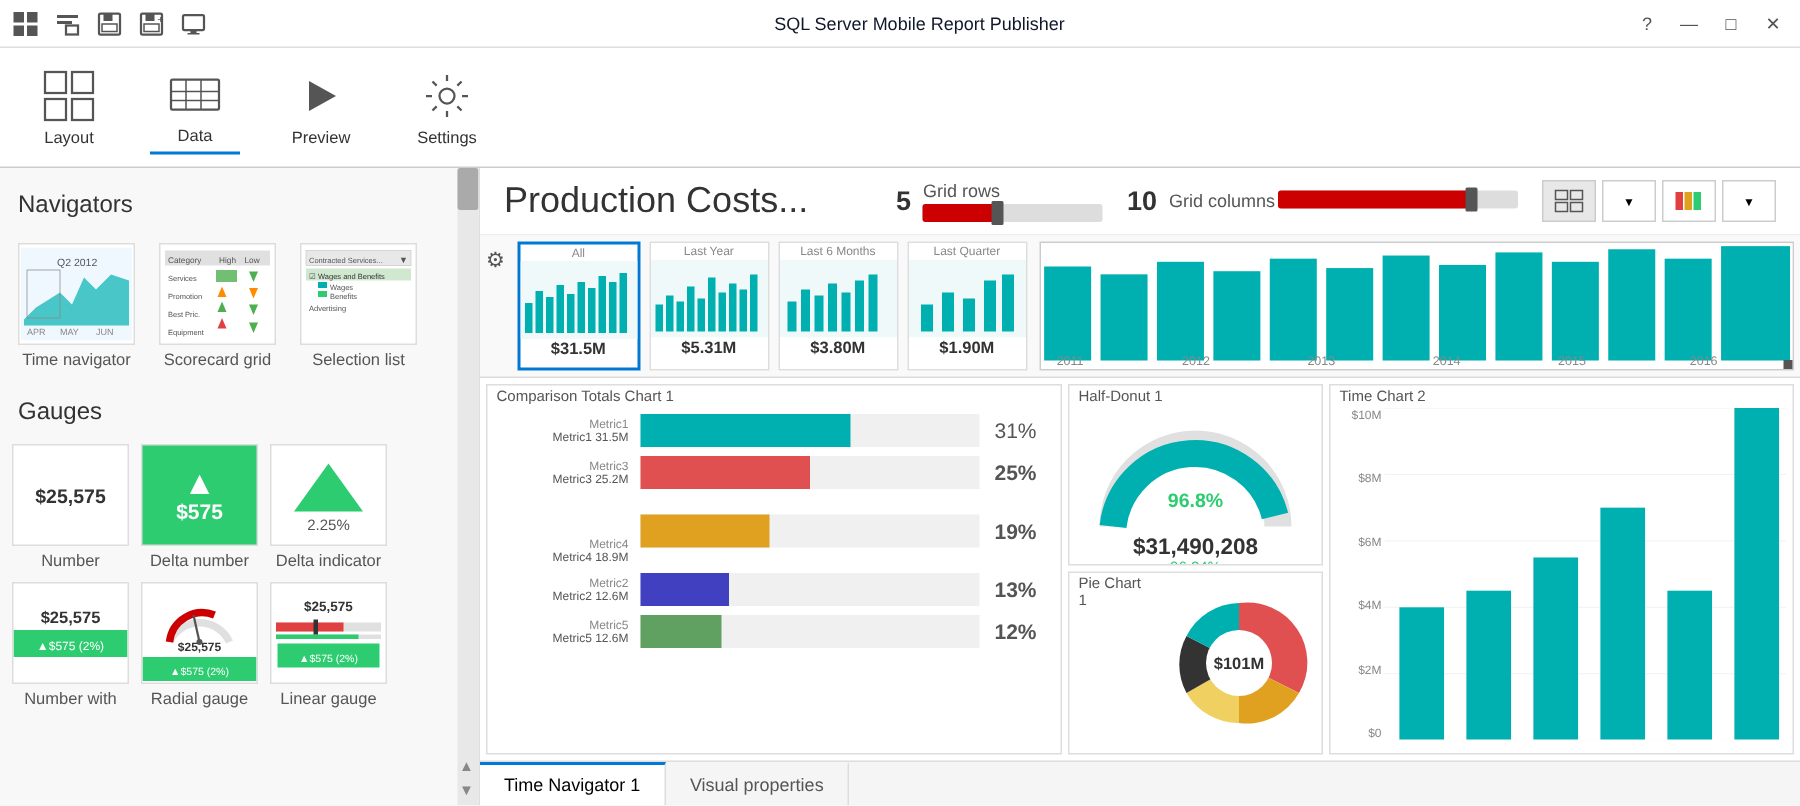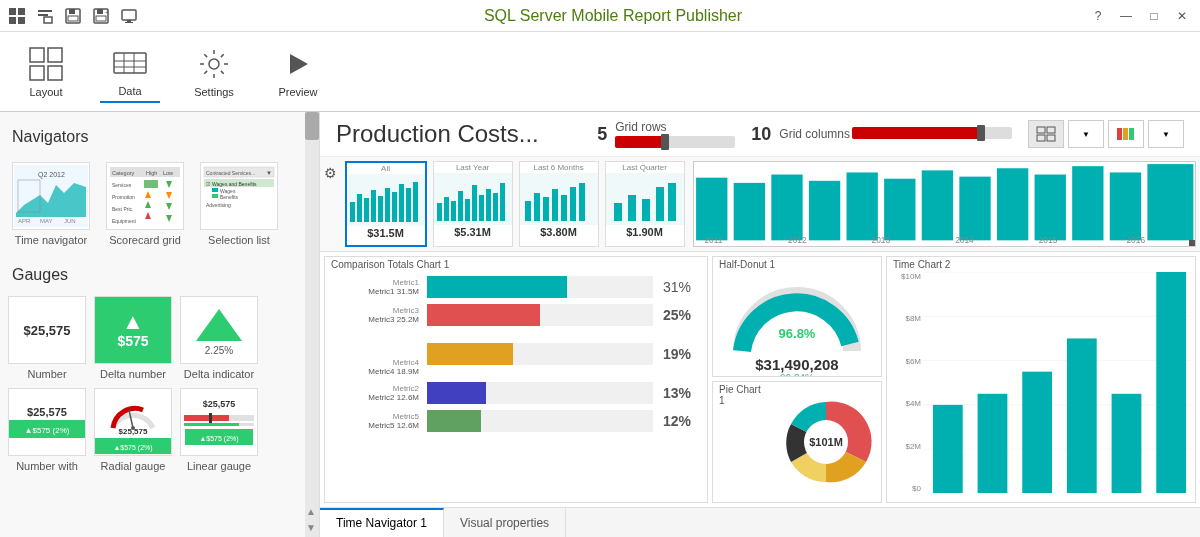--- a/index.html
+++ b/index.html
@@ -9,21 +9,21 @@
     .title-bar {
       height: 32px;
       background: #fff;
       display: flex;
       align-items: center;
       justify-content: space-between;
       padding: 0 8px;
       border-bottom: 1px solid #ddd;
     }
     .title-bar-left { display: flex; gap: 12px; align-items: center; }
-    .title-bar-title { flex: 1; text-align: center; font-size: 16px; color: #4d7c0f; }
+    .title-bar-title { flex: 1; text-align: center; font-size: 12px; color: #0f172a; }
     .title-bar-controls { display: flex; gap: 8px; align-items: center; font-size: 14px; color: #555; }
     .title-bar-btn { width: 20px; height: 20px; display: flex; align-items: center; justify-content: center; cursor: pointer; font-size: 12px; }
 
     
     .toolbar {
       height: 80px;
       background: #fff;
       border-bottom: 1px solid #ccc;
       display: flex;
       align-items: center;
@@ -216,30 +216,30 @@
       <rect x="2" y="8" width="32" height="20" rx="1" fill="none" stroke="#555" stroke-width="1.5"></rect>
       <line x1="12" y1="8" x2="12" y2="28" stroke="#555" stroke-width="1"></line>
       <line x1="22" y1="8" x2="22" y2="28" stroke="#555" stroke-width="1"></line>
       <line x1="2" y1="16" x2="34" y2="16" stroke="#555" stroke-width="1"></line>
       <line x1="2" y1="22" x2="34" y2="22" stroke="#555" stroke-width="1"></line>
     </svg>
     <span class="toolbar-label">Data</span>
   </div>
   <div class="toolbar-item">
     <svg width="36" height="36">
+      <polygon points="10,8 28,18 10,28" fill="#555"></polygon>
+    </svg>
+    <span class="toolbar-label">Preview</span>
+  </div>
+  <div class="toolbar-item">
+    <svg width="36" height="36">
       <circle cx="18" cy="18" r="5" fill="none" stroke="#555" stroke-width="1.5"></circle>
       <path d="M18 4 v4 M18 28 v4 M4 18 h4 M28 18 h4 M8.3 8.3 l2.8 2.8 M24.9 24.9 l2.8 2.8 M27.7 8.3 l-2.8 2.8 M11.1 24.9 l-2.8 2.8" stroke="#555" stroke-width="1.5" fill="none"></path>
     </svg>
     <span class="toolbar-label">Settings</span>
-  </div>
-  <div class="toolbar-item">
-    <svg width="36" height="36">
-      <polygon points="10,8 28,18 10,28" fill="#555"></polygon>
-    </svg>
-    <span class="toolbar-label">Preview</span>
   </div>
 </div>
 
 <div class="main-container">
 
   <div class="left-panel">
 
     <div style="position:absolute;right:0;top:0;width:14px;height:100%;background:#e8e8e8;z-index:10;">
       <div style="width:14px;height:28px;background:#aaa;position:absolute;top:0;border-radius:2px;"></div>
       <div style="position:absolute;bottom:20px;left:1px;font-size:10px;color:#888;">▲</div>

